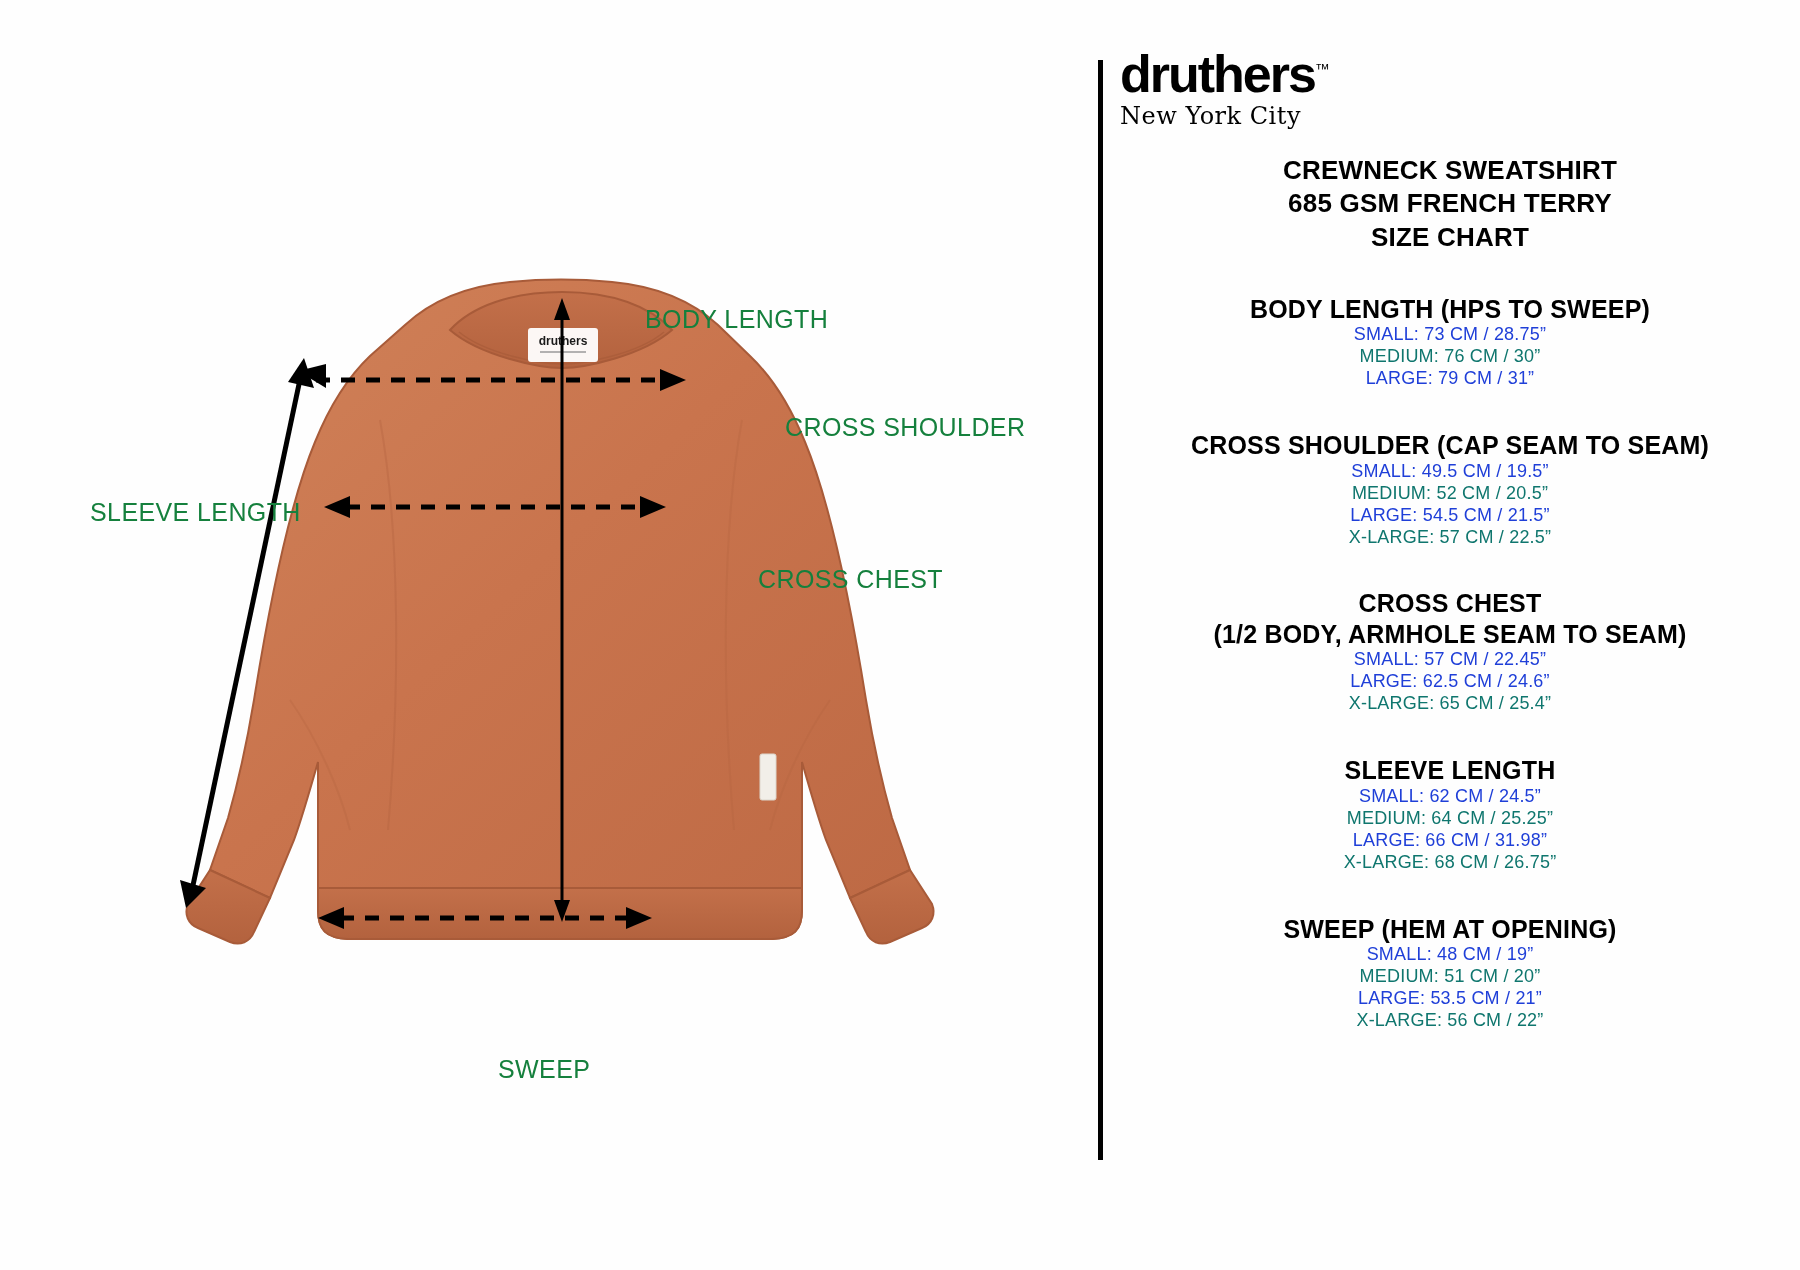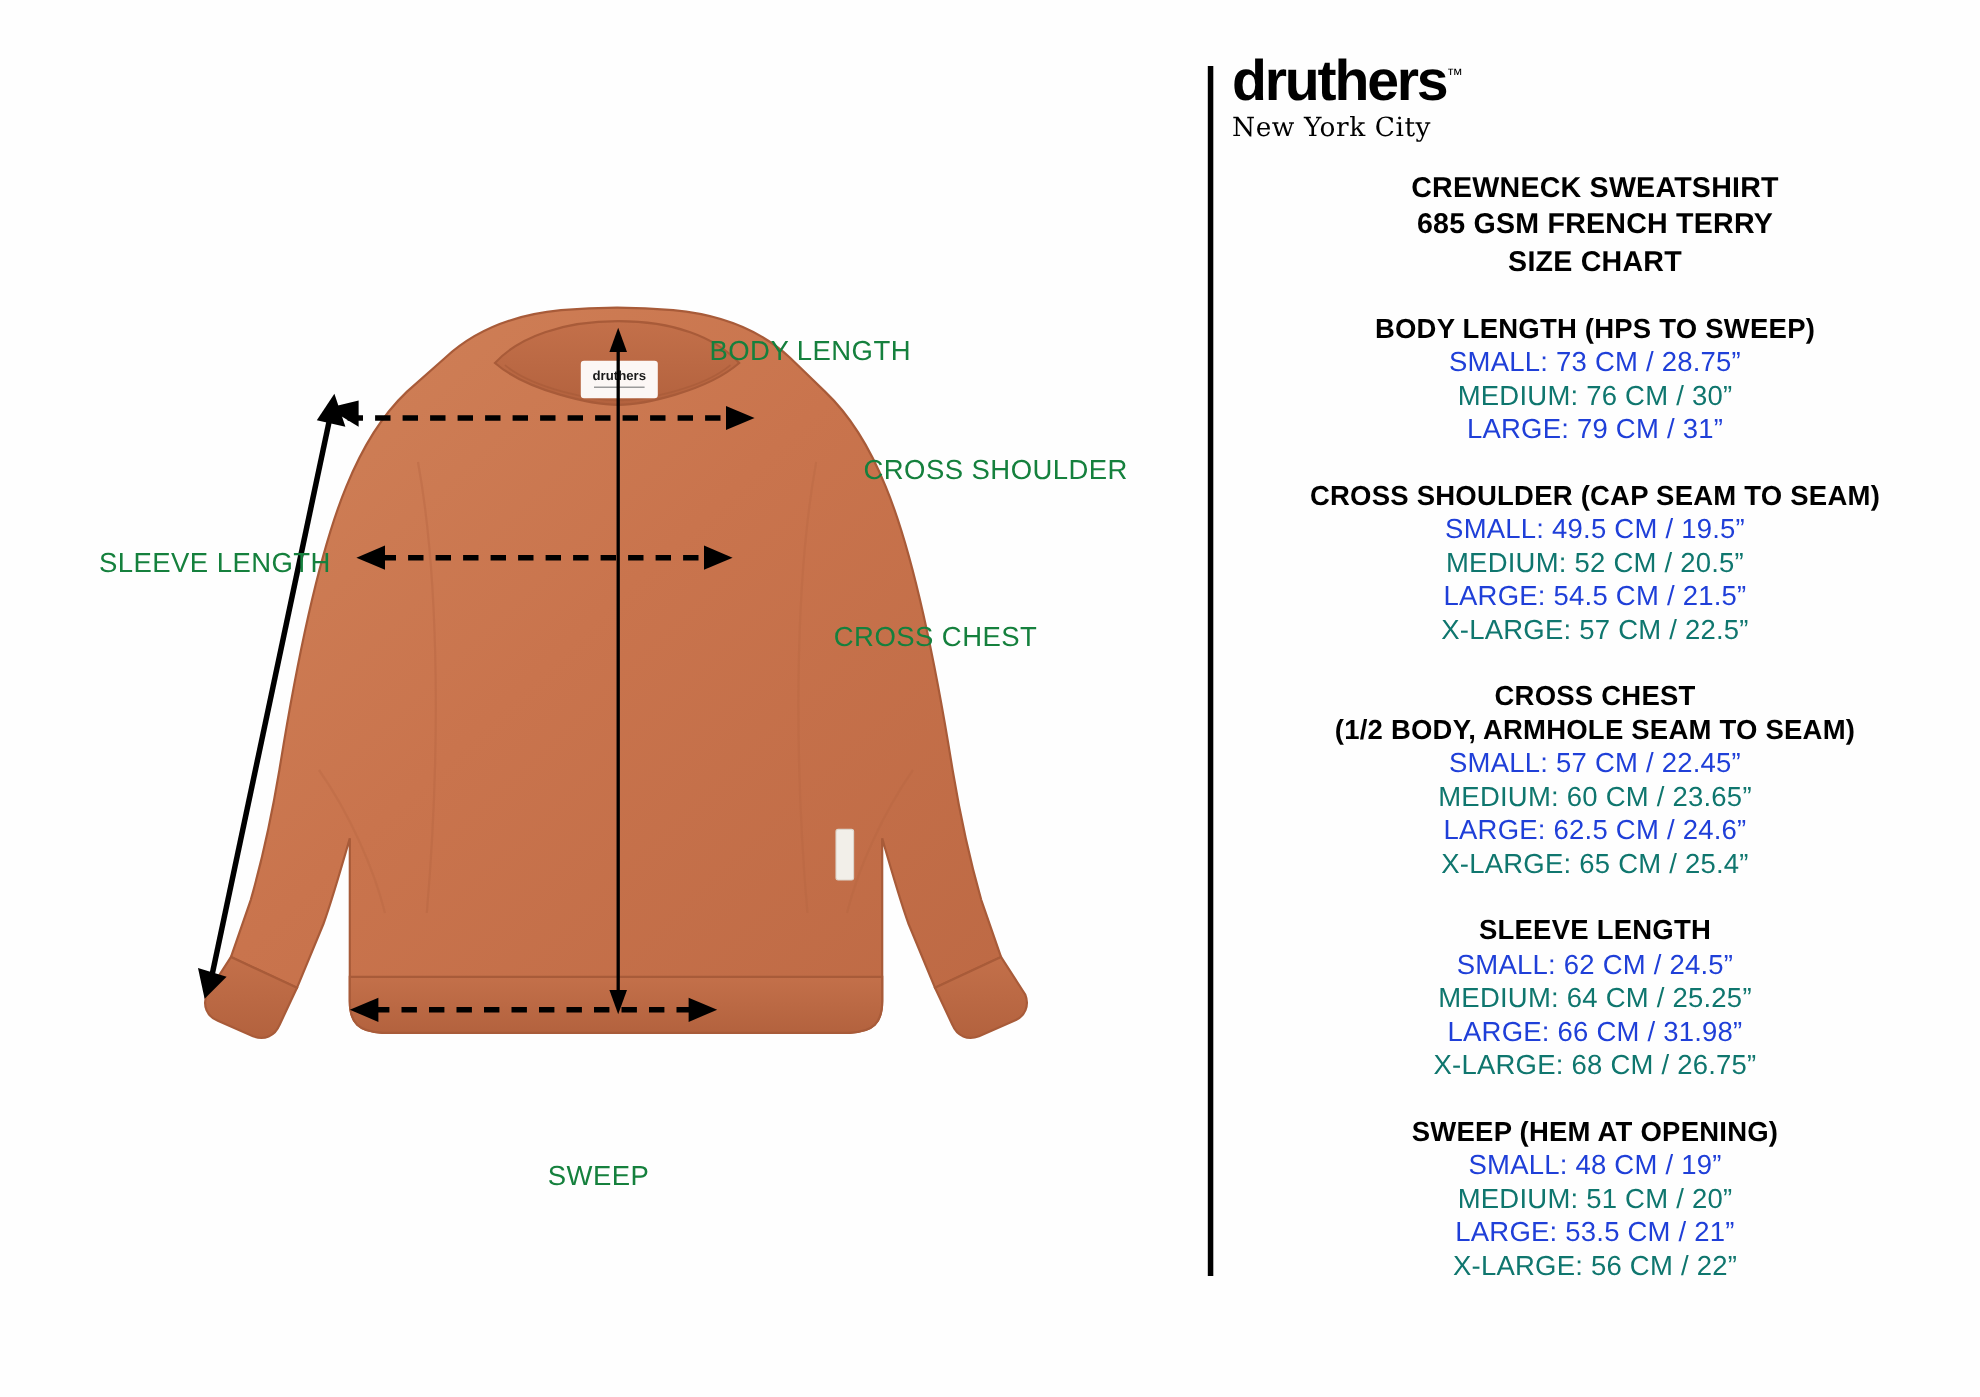--- a/index.html
+++ b/index.html
@@ -93,31 +93,31 @@
 
   .doc-title {
     margin-top: 24px;
     font-size: 26px;
     font-weight: bold;
     line-height: 1.28;
     letter-spacing: 0.2px;
   }
 
   .spec-group {
-    margin-top: 30px;
+    margin-top: 40px;
     text-align: center;
   }
   .spec-heading {
     font-size: 25px;
     font-weight: bold;
     line-height: 1.22;
     letter-spacing: 0.2px;
   }
   .spec-line {
-    font-size: 25px;
+    font-size: 18px;
     line-height: 1.22;
     letter-spacing: 0.2px;
   }
   .blue { color: #1f3fd8; }
   .red  { color: #0f766e; }
 </style>
 </head>
 <body>
 
 <div class="page">
@@ -240,21 +240,20 @@
           <div class="spec-heading">CROSS SHOULDER (CAP SEAM TO SEAM)</div>
           <div class="spec-line blue">SMALL: 49.5 CM / 19.5”</div>
           <div class="spec-line red">MEDIUM: 52 CM / 20.5”</div>
           <div class="spec-line blue">LARGE: 54.5 CM / 21.5”</div>
           <div class="spec-line red">X-LARGE: 57 CM / 22.5”</div>
         </div>
         <div class="spec-group">
           <div class="spec-heading">CROSS CHEST</div>
           <div class="spec-heading">(1/2 BODY, ARMHOLE SEAM TO SEAM)</div>
           <div class="spec-line blue">SMALL: 57 CM / 22.45”</div>
-          <div class="spec-line red">MEDIUM: 60 CM / 23.65”</div>
           <div class="spec-line blue">LARGE: 62.5 CM / 24.6”</div>
           <div class="spec-line red">X-LARGE: 65 CM / 25.4”</div>
         </div>
         <div class="spec-group">
           <div class="spec-heading">SLEEVE LENGTH</div>
           <div class="spec-line blue">SMALL: 62 CM / 24.5”</div>
           <div class="spec-line red">MEDIUM: 64 CM / 25.25”</div>
           <div class="spec-line blue">LARGE: 66 CM / 31.98”</div>
           <div class="spec-line red">X-LARGE: 68 CM / 26.75”</div>
         </div>

